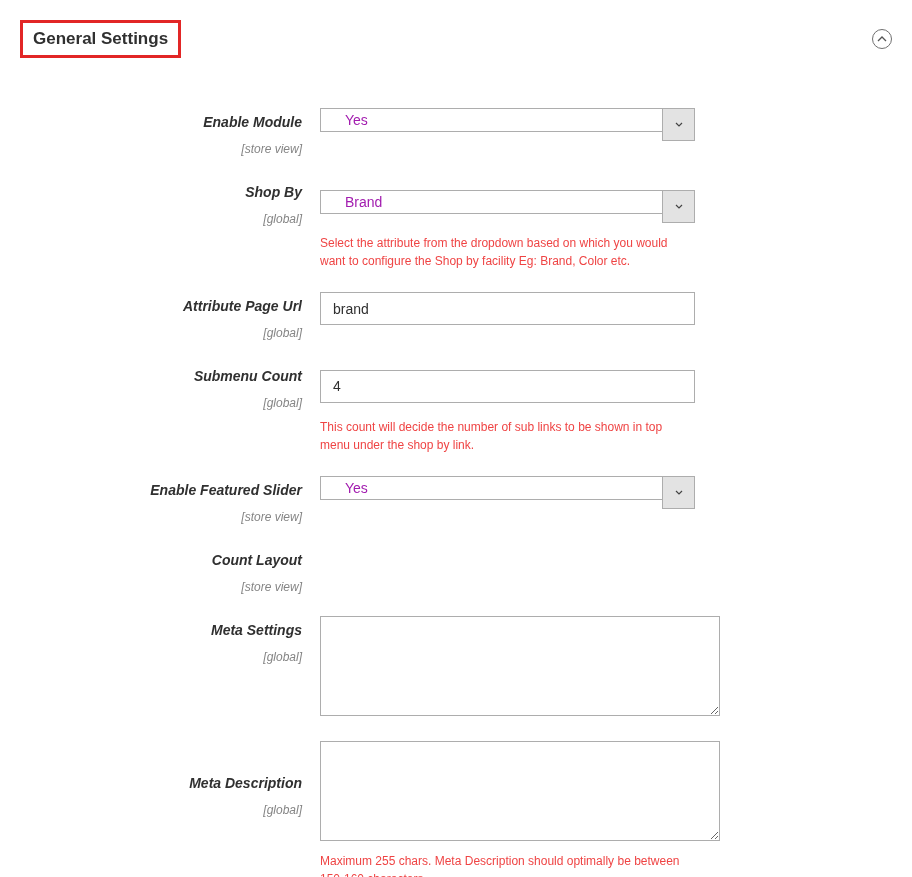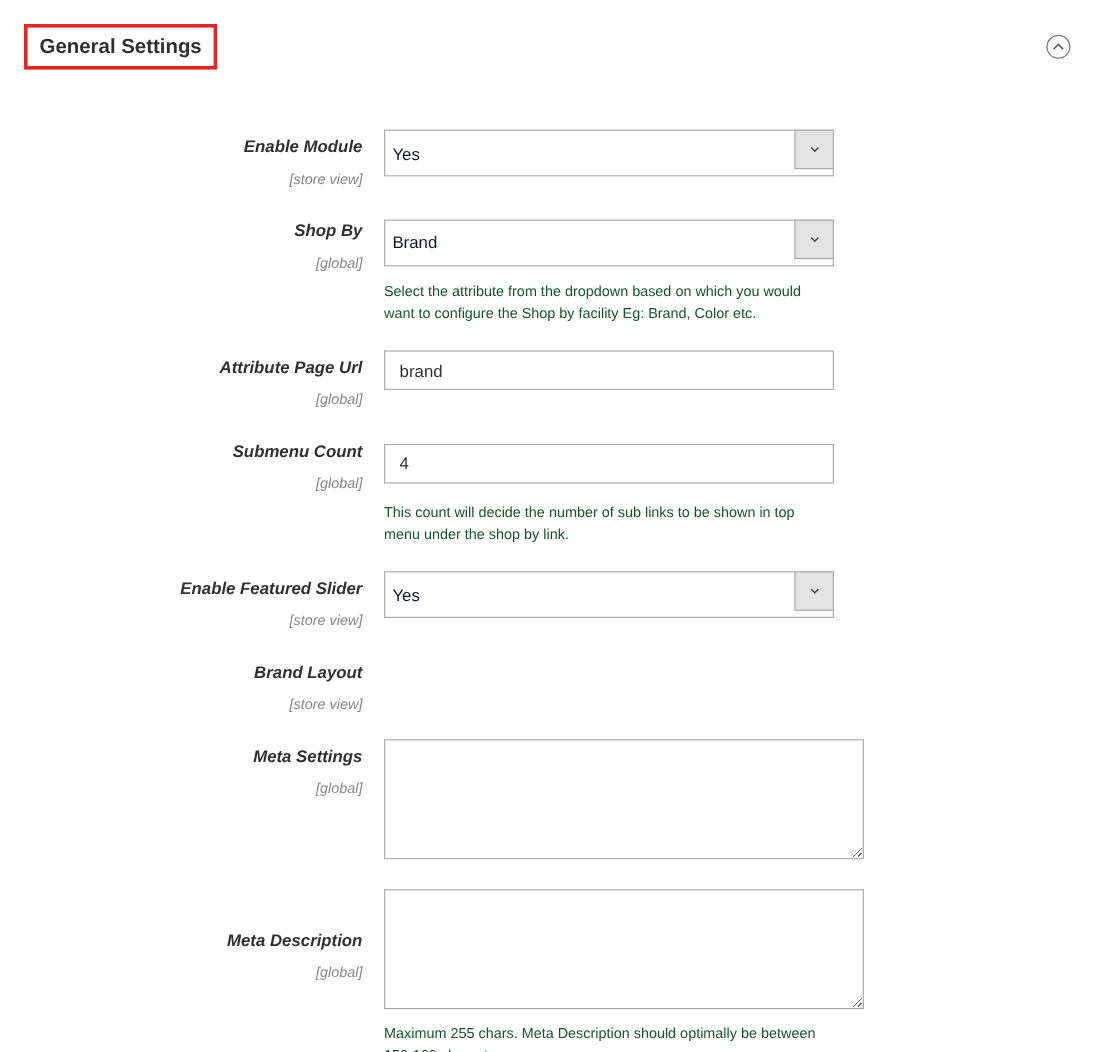--- a/index.html
+++ b/index.html
@@ -69,28 +69,28 @@
     }
     .input-col {
       width: 400px;
     }
     .select-wrapper {
       position: relative;
       width: 375px;
     }
     select {
       width: 100%;
-      height: 39px;
-      padding: 0 35px 0 6px;
+      height: 24px;
+      padding: 0 35px 0 24px;
       font-size: 14px;
       border: 1px solid #adadad;
       background: #ffffff;
       appearance: none;
       -webkit-appearance: none;
-      color: #0f172a;
+      color: #a21caf;
       cursor: pointer;
     }
     .select-arrow {
       position: absolute;
       right: 0;
       top: 0;
       width: 33px;
       height: 33px;
       background: #e3e3e3;
       border: 1px solid #adadad;
@@ -114,21 +114,21 @@
       height: 100px;
       padding: 8px 12px;
       font-size: 14px;
       border: 1px solid #adadad;
       color: #303030;
       resize: both;
       font-family: inherit;
     }
     .help-text {
       font-size: 12px;
-      color: #14532d;
+      color: #ef4444;
       margin-left: 300px;
       width: 375px;
       line-height: 1.5;
       margin-bottom: 22px;
       margin-top: 4px;
     }
   </style>
 </head>
 <body>
 
@@ -215,21 +215,21 @@
         <svg viewBox="0 0 8 5">
             <path d="M1 1 L4 4 L7 1" stroke="#444" stroke-width="1.2" fill="none"></path>
           </svg>
       </span>
     </div>
   </div>
 </div>
 
 <div class="field-row">
   <div class="label-col">
-    <span class="field-label">Brand Layout</span>
+    <span class="field-label">Count Layout</span>
     <span class="field-scope">[store view]</span>
   </div>
 </div>
 
 <div class="field-row">
   <div class="label-col textarea-label">
     <span class="field-label">Meta Settings</span>
     <span class="field-scope">[global]</span>
   </div>
   <div class="input-col">

